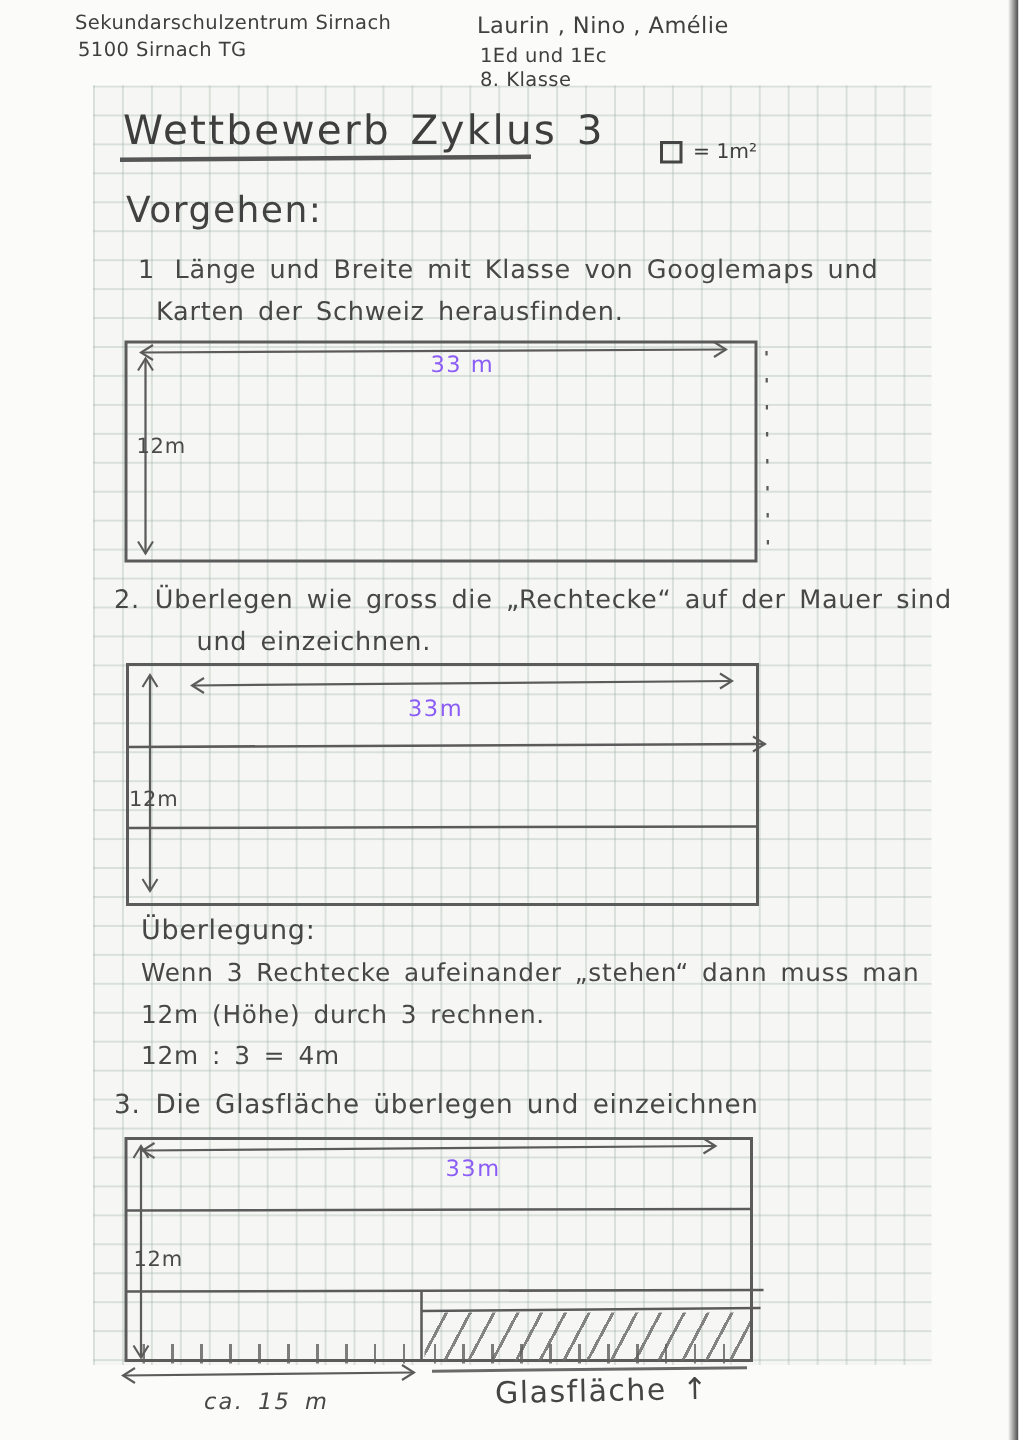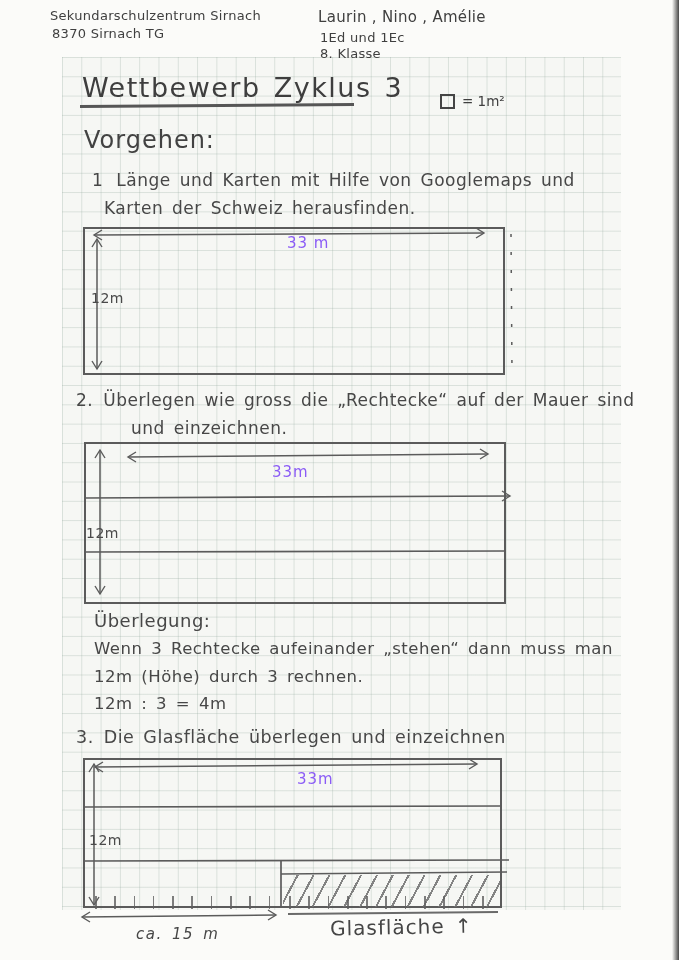--- a/index.html
+++ b/index.html
@@ -61,39 +61,39 @@
   svg line, svg path, svg rect{stroke:#5b5b5b;fill:none;}
 </style>
 </head>
 <body>
 
 <div class="page">
 
   <div class="grid-sheet"></div>
 
   <div class="abs hw-sm" style="left:50px;top:8px;">Sekundarschulzentrum Sirnach</div>
-  <div class="abs hw-sm" style="left:52px;top:26px;">8370 Sirnach TG</div>
+  <div class="abs hw-sm" style="left:52px;top:26px;">5100 Sirnach TG</div>
 
   <div class="abs hw-sm" style="left:318px;top:8px;font-size:15px;">Laurin , Nino , Amélie</div>
   <div class="abs hw-sm" style="left:320px;top:30px;">1Ed und 1Ec</div>
   <div class="abs hw-sm" style="left:320px;top:46px;">8. Klasse</div>
 
   <div class="abs hw title" style="left:82px;top:72px;">Wettbewerb Zyklus 3</div>
   <div class="title-underline"></div>
 
   <div class="abs legend" style="left:440px;top:93px;">
     <span class="legend-square"></span>
     <span class="legend-text">= 1m²</span>
   </div>
 
   <div class="abs hw heading" style="left:84px;top:126px;">Vorgehen:</div>
 
   <div class="abs hw step" style="left:92px;top:170px;">
     <span>1</span>
-    <span>Länge und Karten mit Hilfe von Googlemaps und</span>
+    <span>Länge und Breite mit Klasse von Googlemaps und</span>
   </div>
   <div class="abs hw" style="left:104px;top:198px;font-size:17px;">Karten der Schweiz herausfinden.</div>
 
   <div class="diagram" style="left:80px;top:226px;width:450px;height:154px;">
     <svg width="450" height="154" viewBox="0 0 450 154">
       <rect x="4" y="2" width="420" height="146" stroke-width="2"></rect>
       <line x1="14" y1="9" x2="404" y2="7" stroke-width="1.5" stroke="#666"></line>
       <path d="M22,4 L14,9 L22,14" stroke-width="1.4" stroke="#666"></path>
       <path d="M396,2 L404,7 L396,12" stroke-width="1.4" stroke="#666"></path>
       <line x1="17" y1="13" x2="17" y2="143" stroke-width="1.5" stroke="#666"></line>

